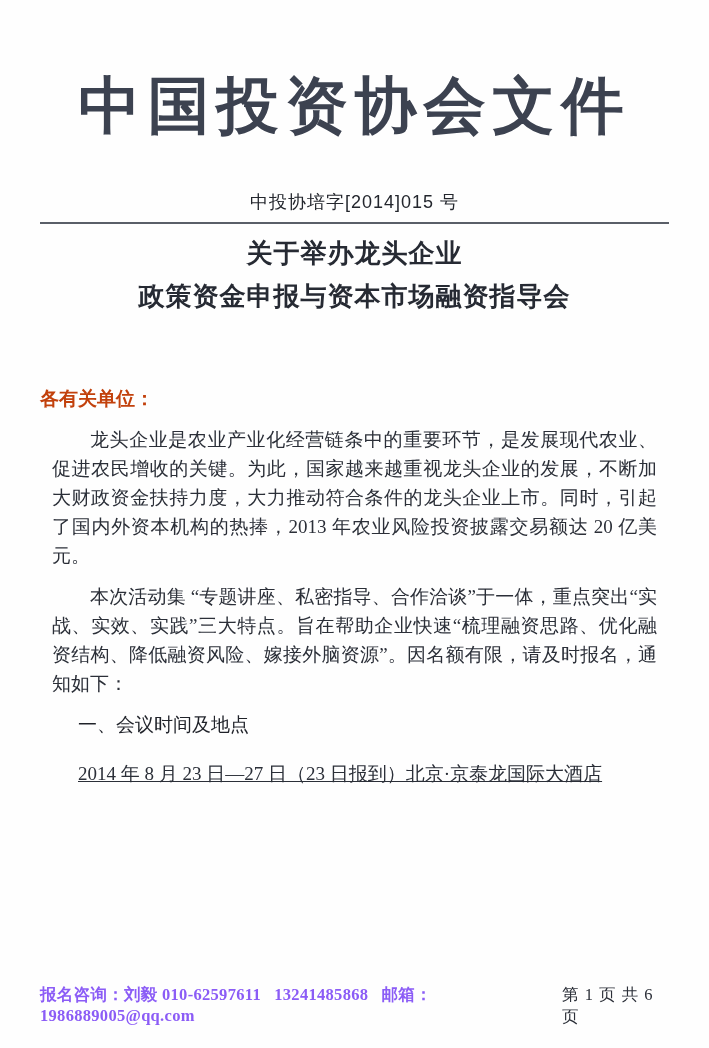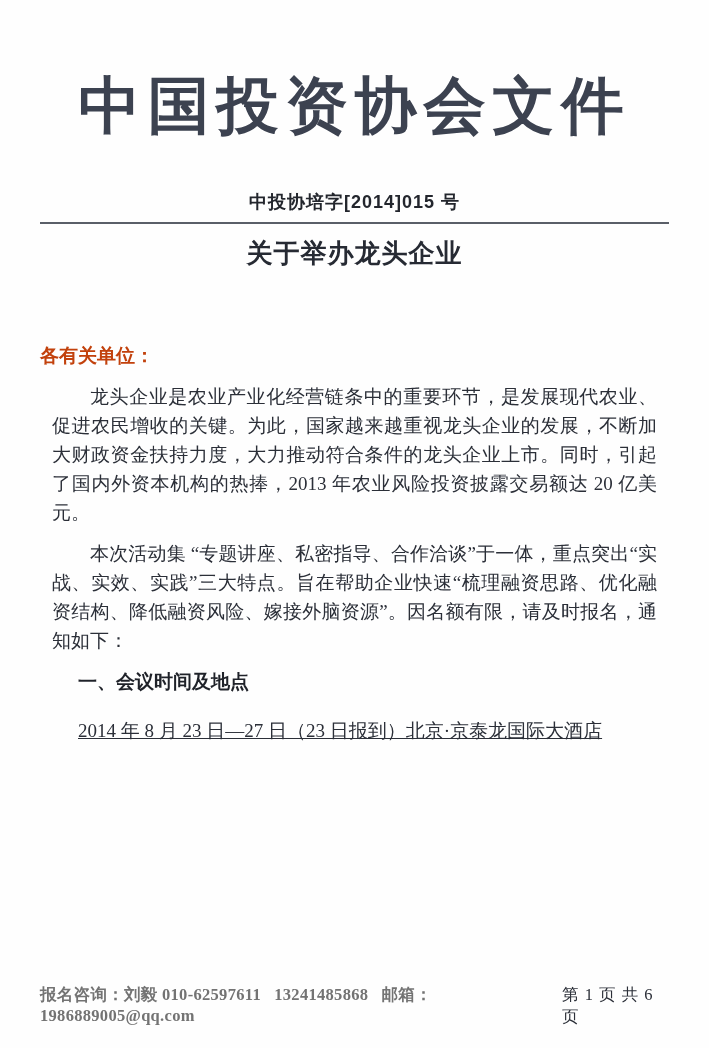--- a/index.html
+++ b/index.html
@@ -26,21 +26,21 @@
     font-weight: 700;
     letter-spacing: 7px;
     color: #3c4250;
     font-family: "Liberation Serif", "DejaVu Serif", serif;
     white-space: nowrap;
   }
   .doc-number {
     margin-top: 42px;
     text-align: center;
     font-size: 18px;
-    font-weight: 700;
+    font-weight: 400;
     color: #23262d;
     font-family: "Liberation Sans", "DejaVu Sans", sans-serif;
     letter-spacing: 1px;
   }
   .header-rule {
     margin-top: 8px;
     height: 2px;
     background: #5a5f68;
     border: none;
   }
@@ -65,21 +65,21 @@
     color: #c2410c;
   }
   .para {
     text-indent: 2em;
     margin: 12px;
     white-space: pre-wrap;
   }
   .section-heading {
     margin-top: 10px;
     text-indent: 2em;
-    font-weight: 700;
+    font-weight: 400;
     font-family: "Liberation Sans", "DejaVu Sans", sans-serif;
     color: #1f2229;
   }
   .date-line {
     margin-top: 20px;
     text-indent: 2em;
     white-space: pre-wrap;
     text-decoration: underline;
   }
   .footer {
@@ -87,21 +87,21 @@
     left: 40px;
     right: 38px;
     bottom: 20px;
     display: flex;
     justify-content: space-between;
     align-items: baseline;
     font-size: 16.5px;
   }
   .footer-contact {
     font-weight: 700;
-    color: #737373;
+    color: #8b5cf6;
     white-space: pre-wrap;
     letter-spacing: 0.3px;
   }
   .footer-page {
     color: #2b2f38;
     white-space: pre-wrap;
     letter-spacing: 1px;
   }
 </style>
 </head>
@@ -110,20 +110,21 @@
 <div class="page">
 
   <h1 class="org-title">中国投资协会文件</h1>
 
   <div class="doc-number">中投协培字[2014]015 号</div>
 
   <hr class="header-rule">
 
   <div class="notice-title">
     <div>关于举办龙头企业</div>
+    <div>政策资金申报与资本市场融资指导会</div>
   </div>
 
   <div class="body-text">
     <div class="salutation">各有关单位：</div>
 
     <p class="para">龙头企业是农业产业化经营链条中的重要环节，是发展现代农业、促进农民增收的关键。为此，国家越来越重视龙头企业的发展，不断加大财政资金扶持力度，大力推动符合条件的龙头企业上市。同时，引起了国内外资本机构的热捧，2013 年农业风险投资披露交易额达 20 亿美元。</p>
 
 
     <p class="para">本次活动集 “专题讲座、私密指导、合作洽谈”于一体，重点突出“实战、实效、实践”三大特点。旨在帮助企业快速“梳理融资思路、优化融资结构、降低融资风险、嫁接外脑资源”。因名额有限，请及时报名，通知如下：</p>
 

